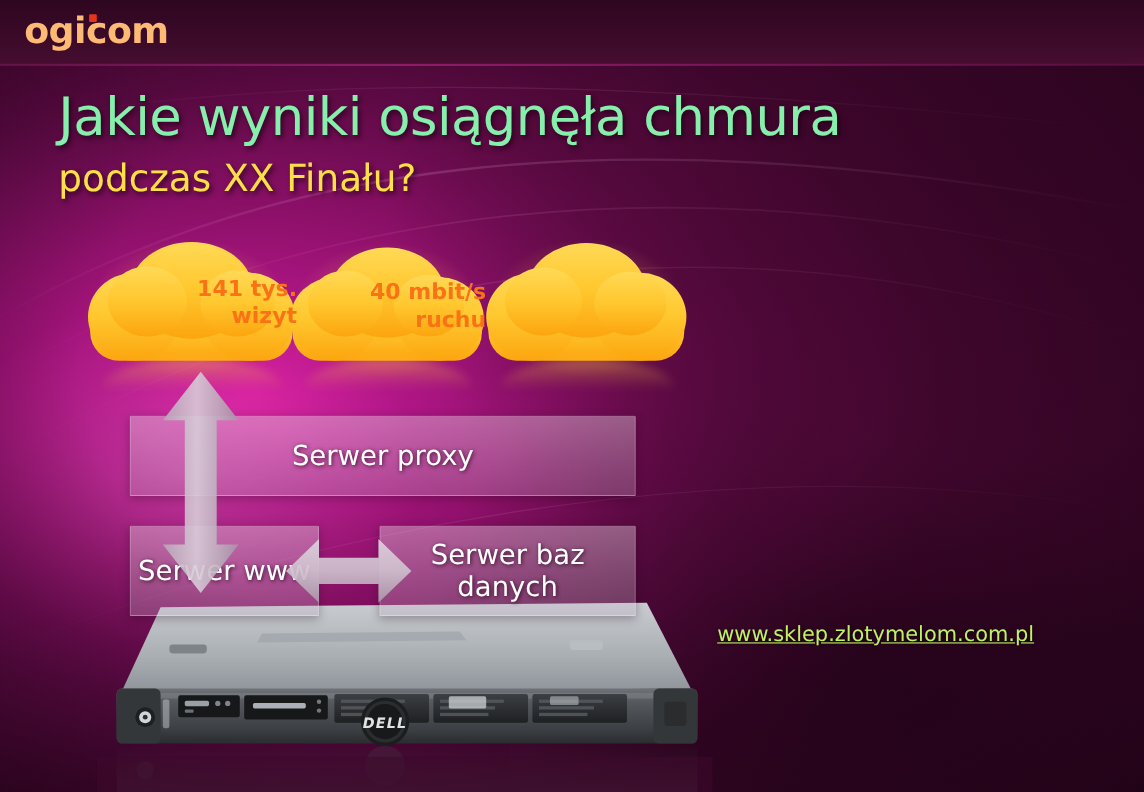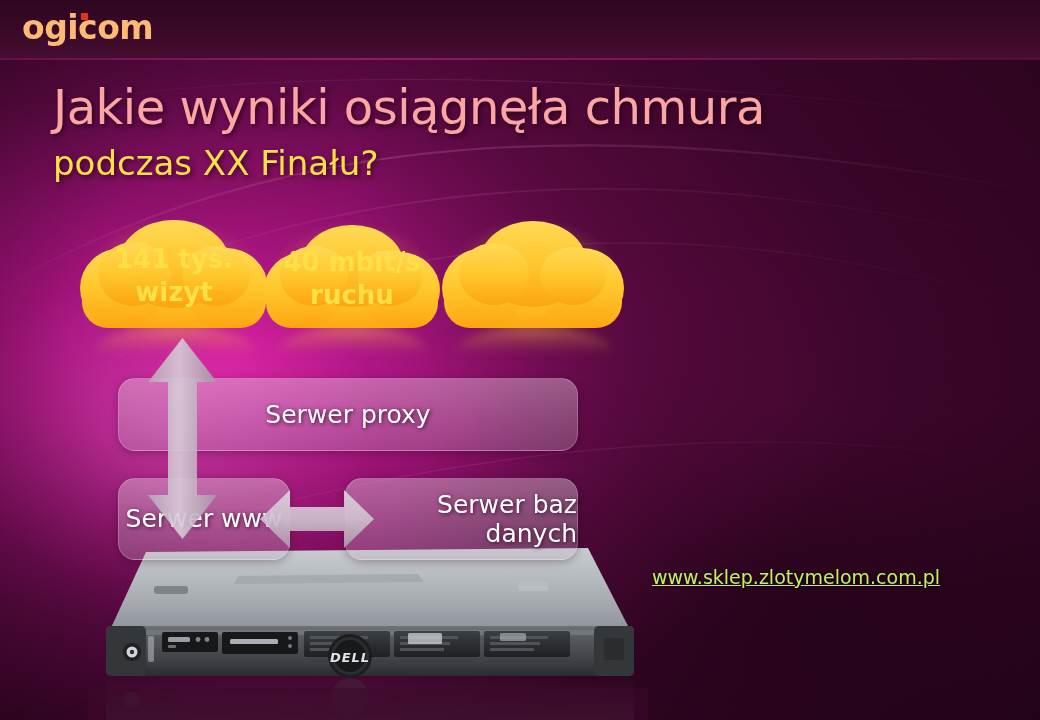--- a/index.html
+++ b/index.html
@@ -54,62 +54,62 @@
     color:#fdba74;line-height:1;
   }
   .logo .dot{
     position:absolute;left:59px;top:2px;
     width:7px;height:7px;background:#e8331b;border-radius:1px;
   }
 
   
   .title{
     position:absolute;left:53px;top:82px;width:800px;
-    font-size:48px;font-weight:400;color:#fca5a5;line-height:1.05;
+    font-size:48px;font-weight:400;color:#86efac;line-height:1.05;
     text-shadow:2px 2px 5px rgba(30,0,20,.75);
     letter-spacing:-.5px;
   }
   .subtitle{
     position:absolute;left:53px;top:145px;width:700px;
     font-size:34px;font-weight:400;color:#fde047;line-height:1.1;
     text-shadow:2px 2px 5px rgba(30,0,20,.75);
   }
 
   
   .clouds{position:absolute;left:0;top:0;width:100%;height:100%;pointer-events:none;}
   .cloud{position:absolute;pointer-events:auto;}
   .cloud .shape{position:absolute;inset:0;}
   .cloud .label{
     position:absolute;left:0;right:0;top:50%;
     transform:translateY(-50%);
-    text-align:center;
-    font-size:26px;font-weight:700;color:#fde047;line-height:1.25;
+    text-align:right;
+    font-size:20px;font-weight:700;color:#f97316;line-height:1.25;
     z-index:3;
   }
   .cloud-glow{
     position:absolute;
     background:radial-gradient(ellipse 50% 50% at 50% 50%, rgba(255,210,90,.45) 0%, rgba(255,190,70,.16) 50%, rgba(255,190,70,0) 75%);
     pointer-events:none;
   }
   .cloud-refl{
     position:absolute;height:28px;
     background:linear-gradient(180deg, rgba(255,196,60,.38) 0%, rgba(255,180,50,0) 100%);
     filter:blur(4px);border-radius:50%/100% 100% 0 0;
     pointer-events:none;
   }
 
   
   .box{
     position:absolute;
-    border-radius:17px;
+    border-radius:1px;
     background:linear-gradient(180deg, rgba(232,216,228,.40) 0%, rgba(216,196,214,.33) 55%, rgba(200,176,198,.29) 100%);
     border:1px solid rgba(255,235,250,.22);
     box-shadow:0 2px 9px rgba(30,0,22,.30);
     display:flex;align-items:center;justify-content:center;
-    text-align:right;
+    text-align:center;
     color:#ffffff;font-size:25px;line-height:1.18;
     text-shadow:1px 1px 4px rgba(40,0,28,.85);
     z-index:6;
   }
   .box-proxy{left:118px;top:378px;width:460px;height:73px;}
   .box-www{left:118px;top:478px;width:172px;height:82px;}
   .box-db{left:345px;top:478px;width:233px;height:82px;}
 
   
   .arrow{position:absolute;z-index:7;pointer-events:auto;}

